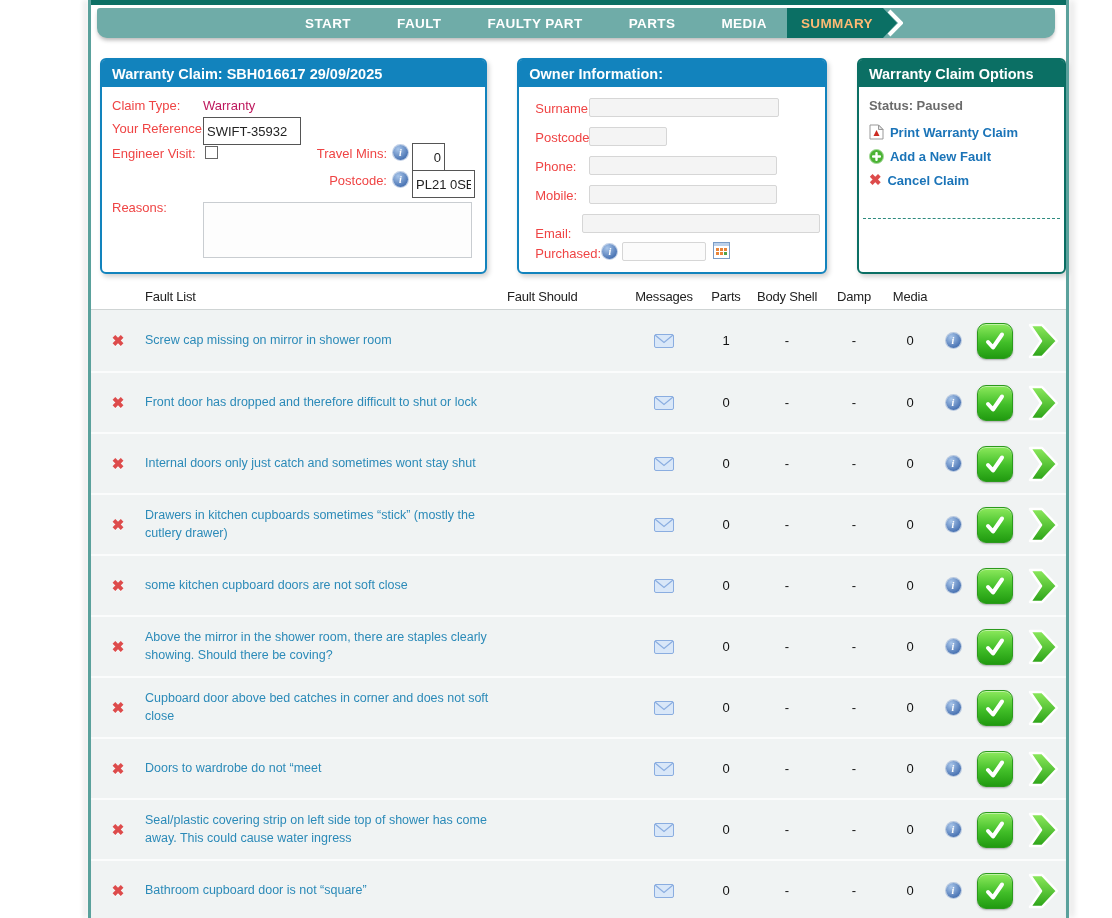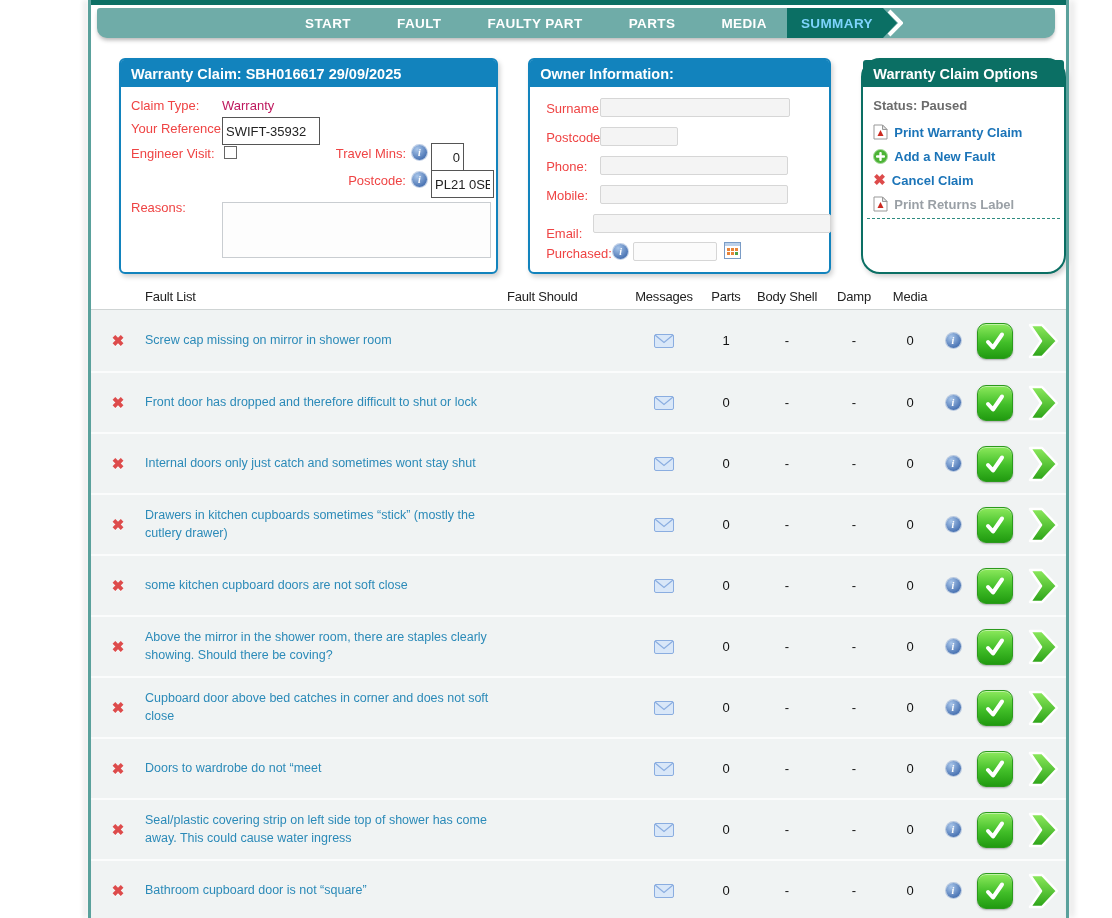--- a/index.html
+++ b/index.html
@@ -11,37 +11,37 @@
   .content { position:absolute; left:91px; top:0; width:975px; height:678px; background:#fff; }
 
   
   .top-strip { height:5px; background:#0B6F64; }
   .navbar { margin:3px 11px 0 6px; height:30px; background:#6FACA8;
             border-radius:3px 3px 10px 10px; display:flex; align-items:center;
             padding-left:208px; box-shadow:0 3px 4px -1px rgba(0,0,0,.3); position:relative; }
   .nav-item { color:#fff; font-weight:bold; font-size:13.5px; letter-spacing:.4px;
               margin-right:46px; cursor:pointer; white-space:nowrap; }
   .nav-chev { margin:0 2px 0 -26px; flex:0 0 auto; }
-  .nav-arrow { height:30px; background:#0B6F64; color:#7dd3fc; font-weight:bold; font-size:13.5px;
+  .nav-arrow { height:30px; background:#0B6F64; color:#fdba74; font-weight:bold; font-size:13.5px;
                letter-spacing:.4px; display:flex; align-items:center; padding:0 24px 0 14px;
                clip-path:polygon(0 0, calc(100% - 14px) 0, 100% 50%, calc(100% - 14px) 100%, 0 100%);
                margin-left:-18px; }
   .nav-chev2 { margin-left:-10px; }
 
   
-  .panels { display:flex; gap:30px; margin:20px 0 0 28px; }
+  .panels { display:flex; gap:30px; margin:20px 0 0 9px; }
   .panel { background:#fff; border-radius:6px; height:216px; position:relative;
            box-shadow:2px 3px 5px rgba(0,0,0,.18); }
   .panel-blue { border:2px solid #1283BD; }
   .panel-teal { border:2px solid #0B6F64; }
   .panel-hd { height:27px; display:flex; align-items:center; padding:0 10px;
               color:#fff; font-weight:bold; font-size:14.5px; border-radius:3px 3px 0 0; }
   .hd-blue { background:#1283BD; }
   .hd-teal { background:#0B6F64; }
-  .p1 { width:389px; } .p2 { width:311px; } .p3 { width:210px;border-radius:19px; }
+  .p1 { width:389px; } .p2 { width:311px; } .p3 { width:210px; }
   .lbl { position:absolute; color:#ef4444; font-size:13px; }
   .val { position:absolute; color:#be185d; font-size:13px; }
   .tin { position:absolute; border:1px solid #555; background:#fff; font-size:13px;
          color:#222; height:19px; padding:13px 3px; font-family:"Liberation Sans",sans-serif; }
   .din { position:absolute; border:1px solid #d6d6d6; background:#f4f4f4; border-radius:2px;
          height:19px; font-size:13px; padding:0 3px; }
   .cbx { position:absolute; width:13px; height:13px; border:1px solid #666; background:#fff; }
   .info-ic { display:inline-block; width:15px; height:15px; border-radius:50%;
              background:radial-gradient(circle at 35% 28%, #a9c6ea, #4872B2 75%);
              color:#fff; font-size:10px; font-weight:bold; font-style:italic;
@@ -167,28 +167,20 @@
               <circle cx="7.5" cy="7.5" r="7" fill="#4CB335" stroke="#A5D99A"></circle>
               <rect x="6.3" y="3" width="2.4" height="9" rx="1" fill="#fff"></rect>
               <rect x="3" y="6.3" width="9" height="2.4" rx="1" fill="#fff"></rect>
             </svg>
           <span class="txt">Add a New Fault</span>
         </div>
         <div class="opt-item">
           <span class="red-x">✖</span>
           <span class="txt">Cancel Claim</span>
         </div>
-        <div class="opt-item disabled">
-          <svg width="15" height="16">
-              <path d="M1,1 h8.5 l4.5,4.5 V15 H1 Z" fill="#fff" stroke="#999"></path>
-              <path d="M9.5,1 l4.5,4.5 h-4.5 Z" fill="#e6e6e6" stroke="#999"></path>
-              <path d="M4.5,12 L7.5,6 L10.5,12 Z" fill="#CC2A21"></path>
-            </svg>
-          <span class="txt">Print Returns Label</span>
-        </div>
       </div>
       <div class="opt-dash"></div>
     </div>
   </div>
 
   <div class="tbl-grid thead">
     <span class="c"></span>
     <span class="c">Fault List</span>
     <span class="c">Fault Should</span>
     <span class="c ctr">Messages</span>

